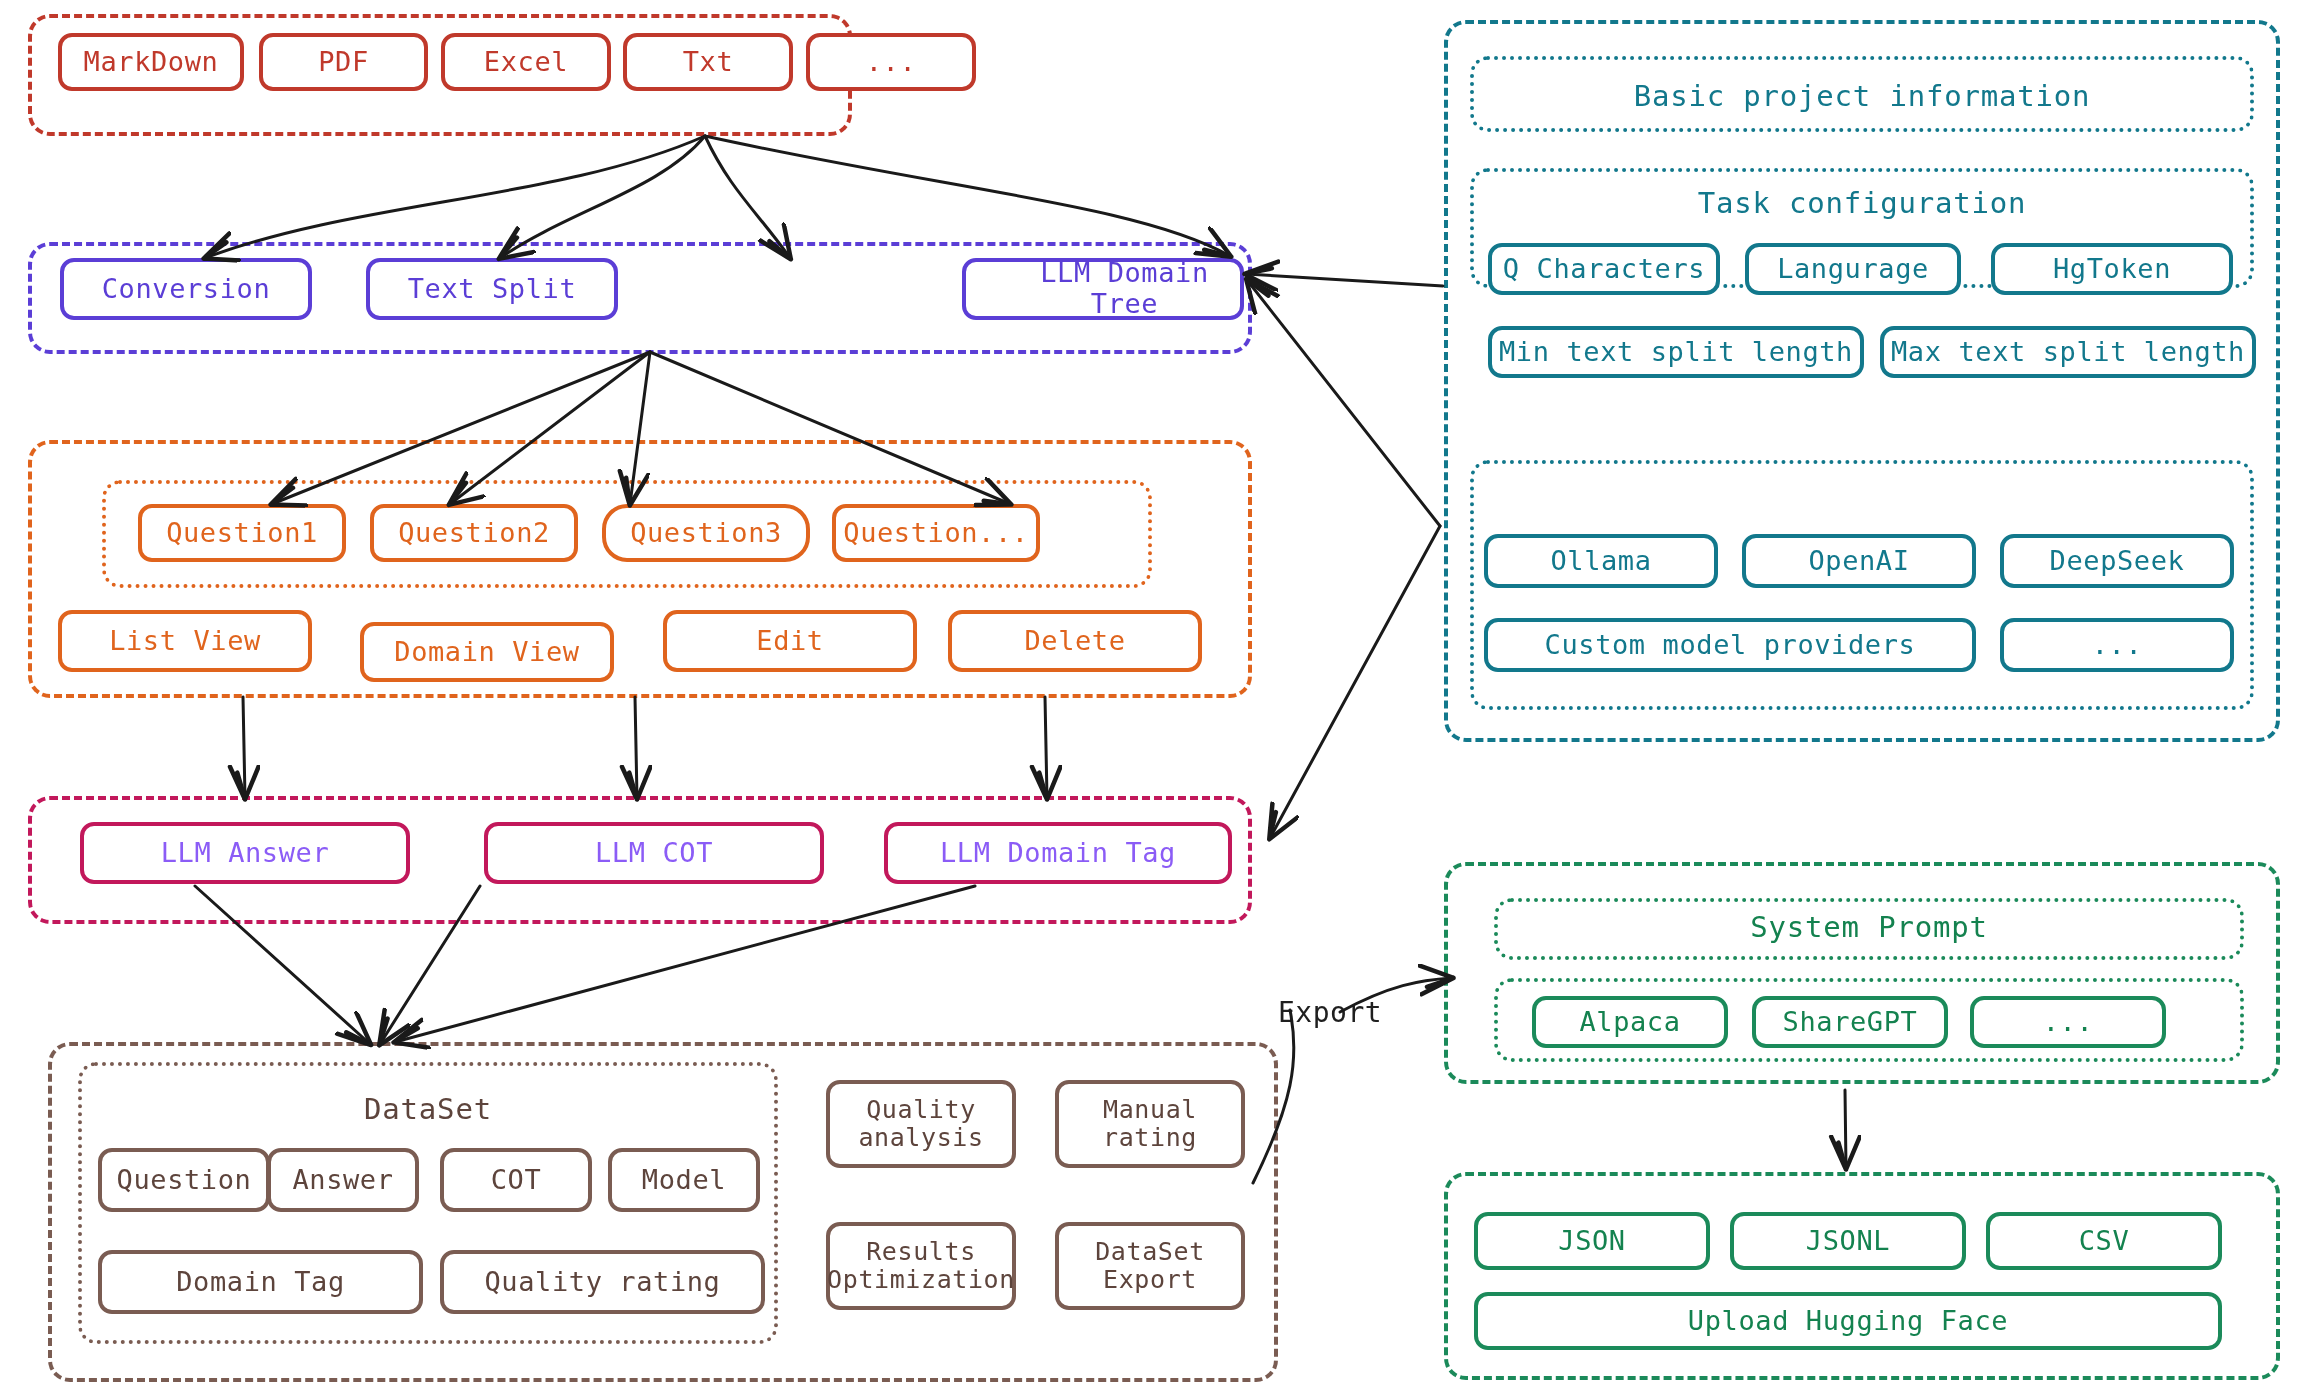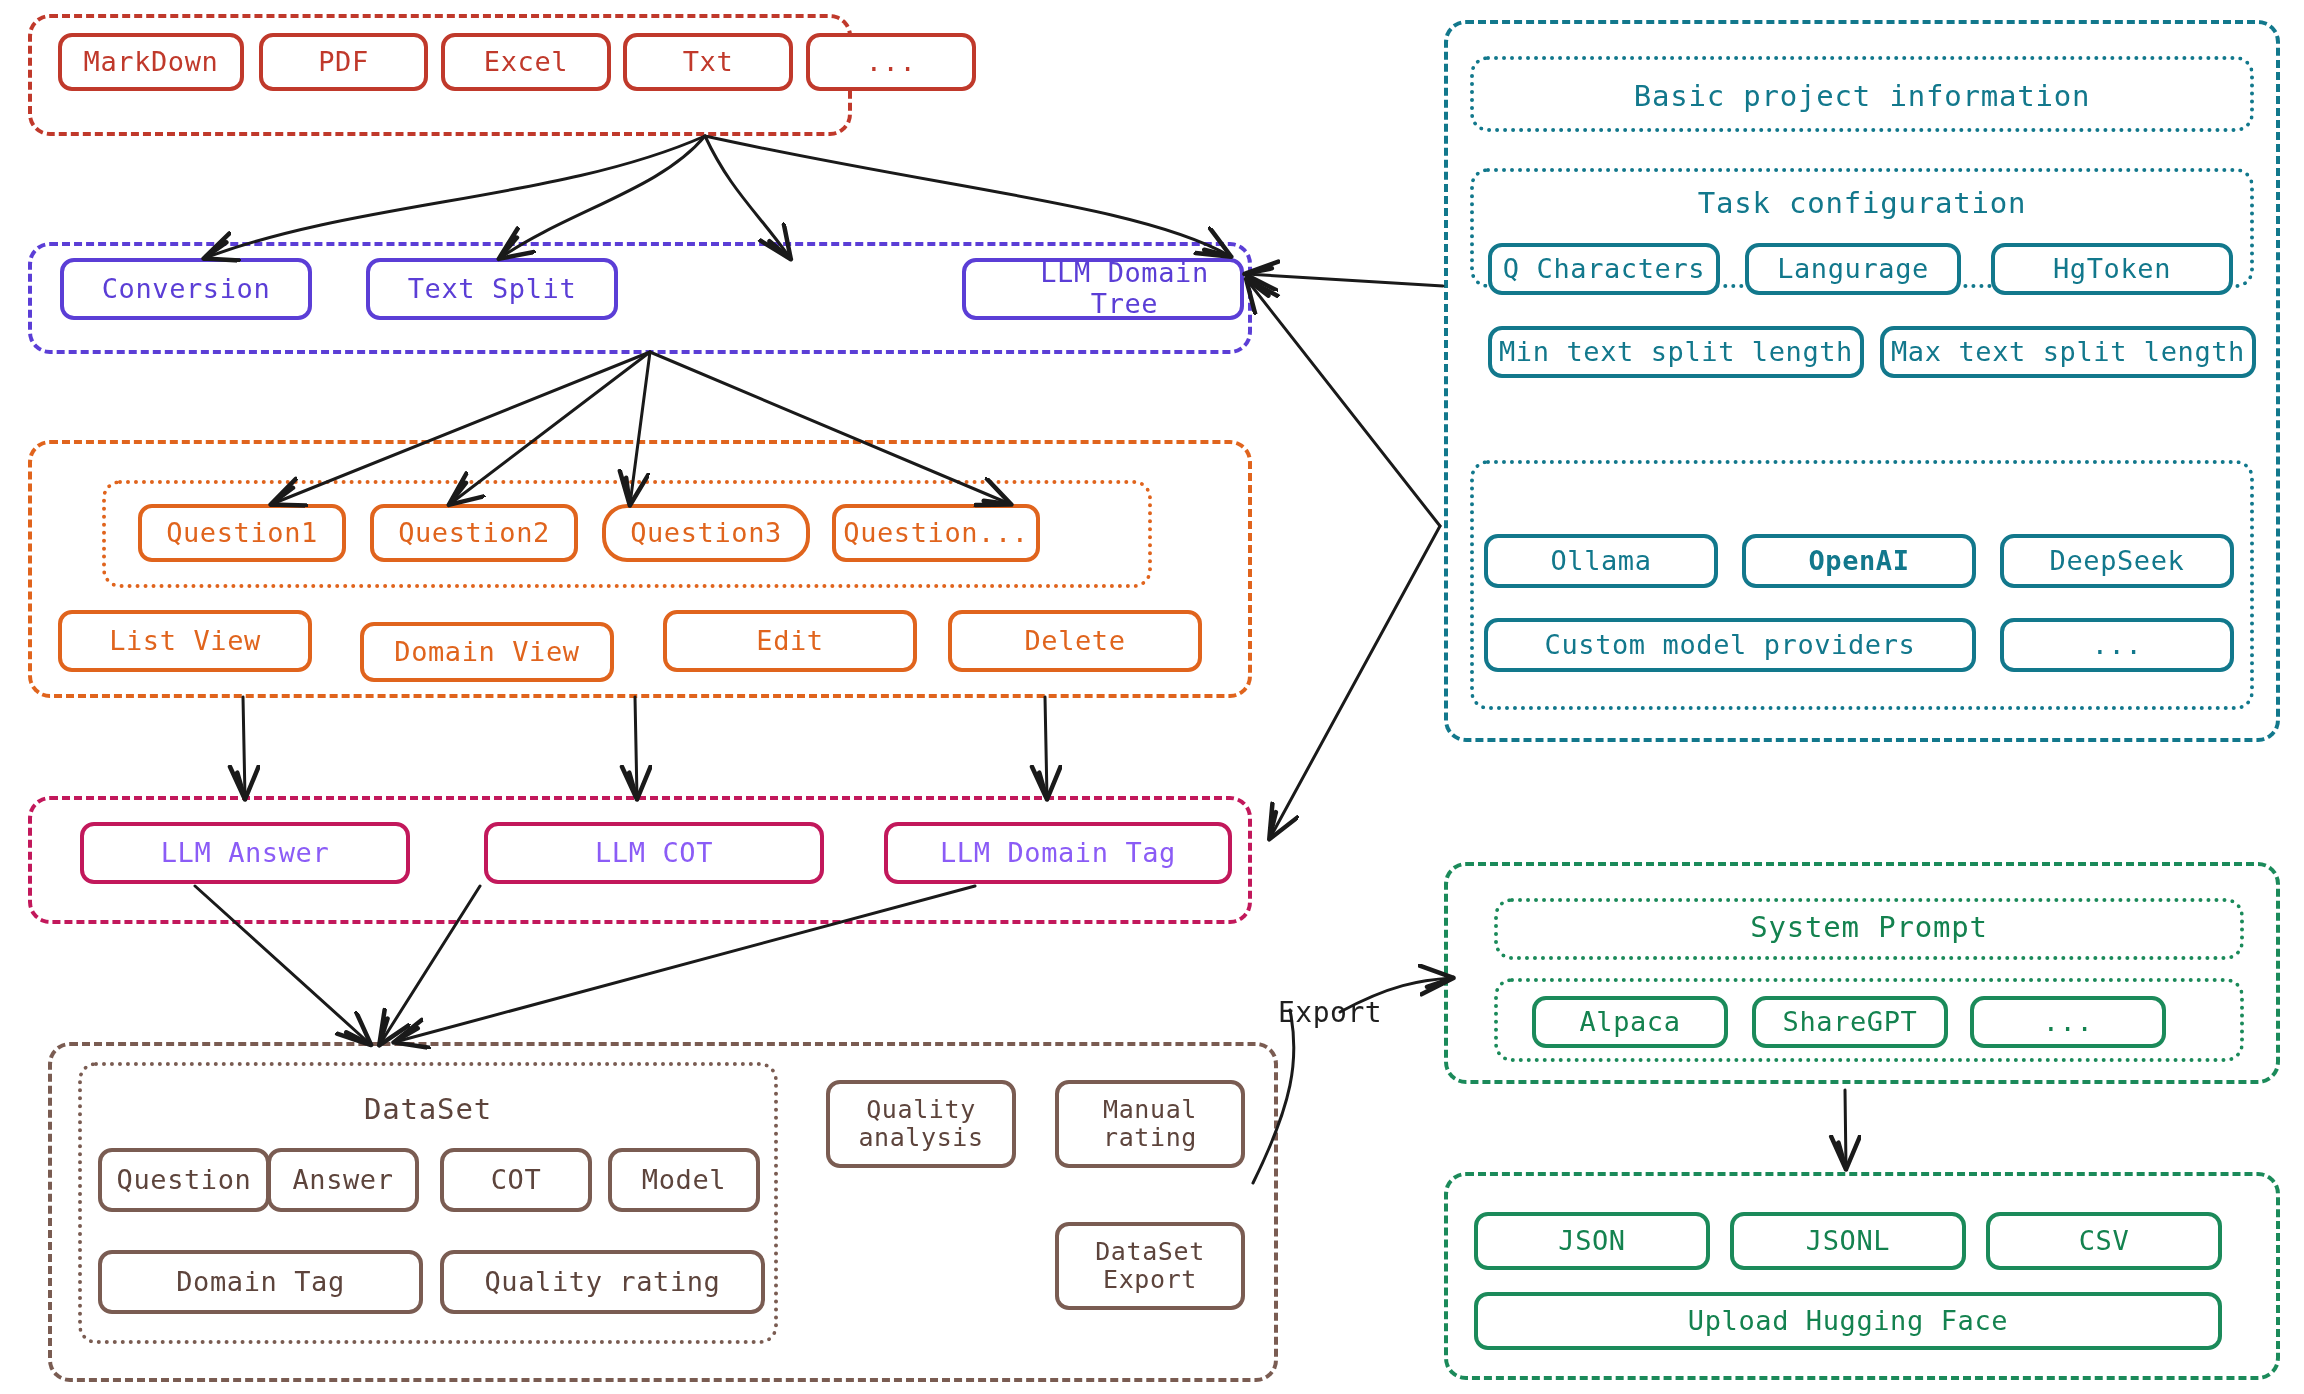--- a/index.html
+++ b/index.html
@@ -159,41 +159,43 @@
   <div class="node c-brown" style="left:440px;top:1148px;width:152px;height:64px;">COT</div>
   <div class="node c-brown" style="left:608px;top:1148px;width:152px;height:64px;">Model</div>
 
   <div class="node c-brown" style="left:98px;top:1250px;width:325px;height:64px;">Domain Tag</div>
   <div class="node c-brown" style="left:440px;top:1250px;width:325px;height:64px;">Quality rating</div>
 
   <div class="node two-line c-brown" style="left:826px;top:1080px;width:190px;height:88px;">Quality
 analysis</div>
   <div class="node two-line c-brown" style="left:1055px;top:1080px;width:190px;height:88px;">Manual
 rating</div>
+  <div class="node two-line c-brown" style="left:826px;top:1222px;width:190px;height:88px;">Results
+Optimization</div>
   <div class="node two-line c-brown" style="left:1055px;top:1222px;width:190px;height:88px;">DataSet
 Export</div>
 
   <div class="caption" style="left:1278px;top:996px;">Export</div>
 
   <div class="group g-dashed c-teal" style="left:1444px;top:20px;width:836px;height:722px;"></div>
 
   <div class="group g-dotted c-teal" style="left:1470px;top:56px;width:784px;height:76px;"></div>
   <div class="grp-title c-teal" style="left:1470px;top:79px;width:784px;">Basic project information</div>
 
   <div class="group g-dotted c-teal" style="left:1470px;top:168px;width:784px;height:120px;"></div>
   <div class="grp-title c-teal" style="left:1470px;top:186px;width:784px;">Task configuration</div>
   <div class="node c-teal" style="left:1488px;top:243px;width:232px;height:52px;">Q Characters</div>
   <div class="node c-teal" style="left:1745px;top:243px;width:216px;height:52px;">Langurage</div>
   <div class="node c-teal" style="left:1991px;top:243px;width:242px;height:52px;">HgToken</div>
   <div class="node c-teal" style="left:1488px;top:326px;width:376px;height:52px;">Min text split length</div>
   <div class="node c-teal" style="left:1880px;top:326px;width:376px;height:52px;">Max text split length</div>
 
   <div class="group g-dotted c-teal" style="left:1470px;top:460px;width:784px;height:250px;"></div>
   <div class="node c-teal" style="left:1484px;top:534px;width:234px;height:54px;">Ollama</div>
-  <div class="node c-teal" style="left:1742px;top:534px;width:234px;height:54px;font-weight:bold;">OpenAI</div>
+  <div class="node c-teal" style="left:1742px;top:534px;width:234px;height:54px;">OpenAI</div>
   <div class="node c-teal" style="left:2000px;top:534px;width:234px;height:54px;">DeepSeek</div>
   <div class="node c-teal" style="left:1484px;top:618px;width:492px;height:54px;">Custom model providers</div>
   <div class="node c-teal" style="left:2000px;top:618px;width:234px;height:54px;">...</div>
 
   <div class="group g-dashed c-green" style="left:1444px;top:862px;width:836px;height:222px;"></div>
   <div class="group g-dotted c-green" style="left:1494px;top:898px;width:750px;height:62px;"></div>
   <div class="grp-title c-green" style="left:1494px;top:910px;width:750px;">System Prompt</div>
   <div class="group g-dotted c-green" style="left:1494px;top:978px;width:750px;height:84px;"></div>
   <div class="node c-green" style="left:1532px;top:996px;width:196px;height:52px;">Alpaca</div>
   <div class="node c-green" style="left:1752px;top:996px;width:196px;height:52px;">ShareGPT</div>

